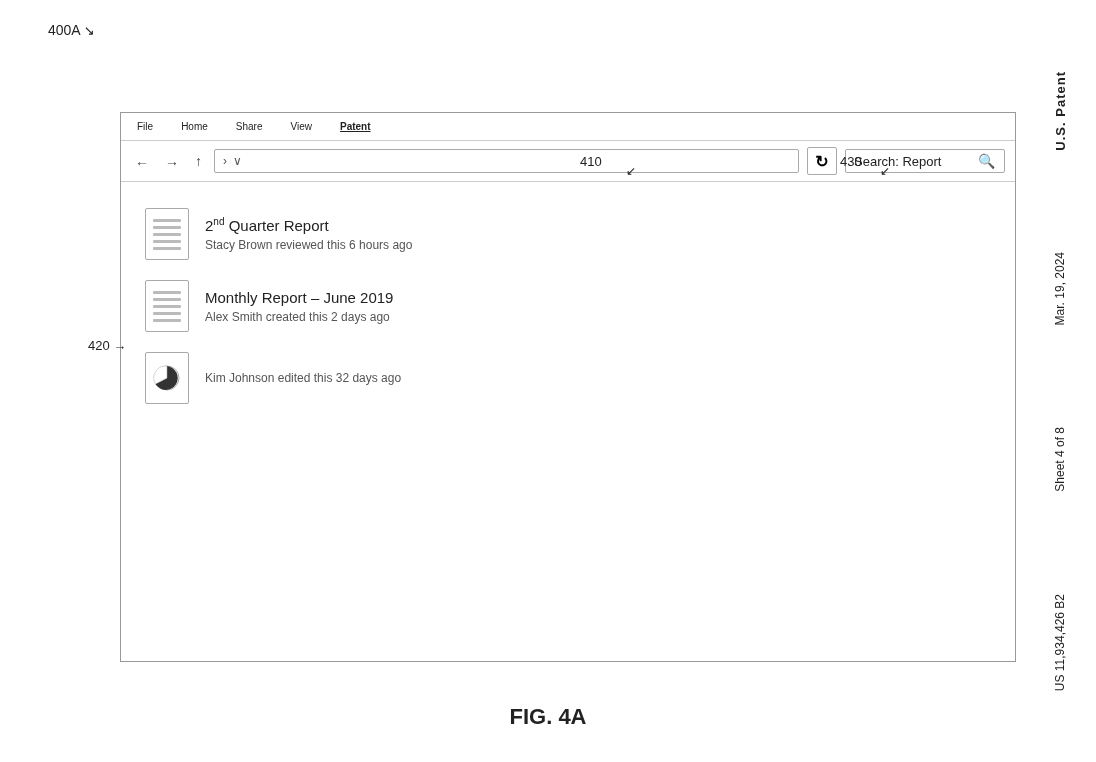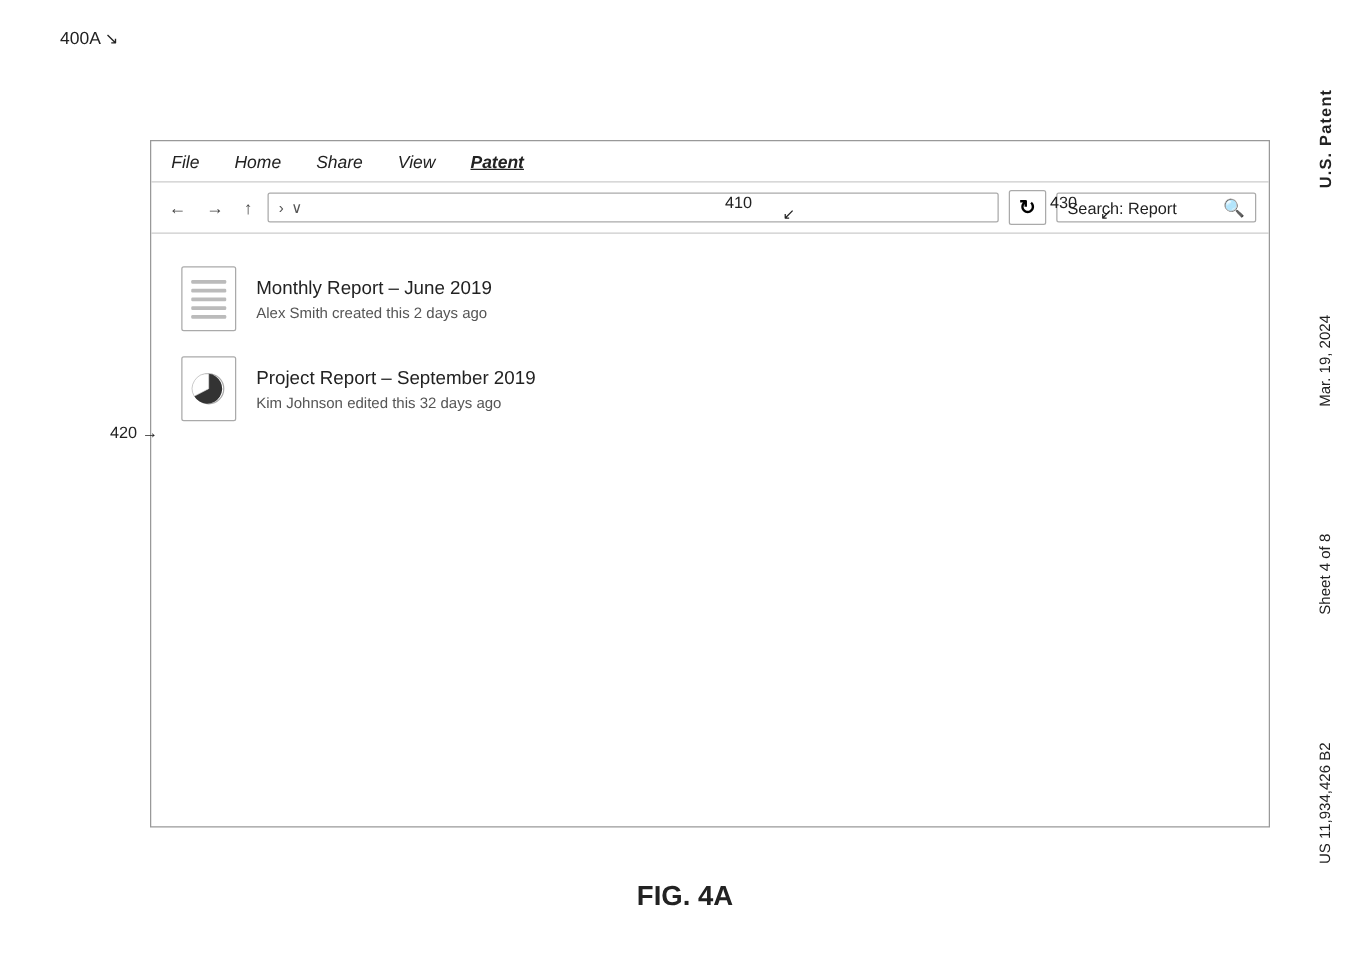--- a/index.html
+++ b/index.html
@@ -56,24 +56,23 @@
     
     .menubar {
       display: flex;
       align-items: center;
       padding: 8px 16px;
       border-bottom: 1px solid #ccc;
       gap: 28px;
     }
 
     .menu-item {
-      font-size: 14px;
-      color: #222;
-      cursor: pointer;
-      font-style: italic;
+      font-size: 10px;
+      color: #222;
+      cursor: pointer;
     }
 
     .menu-item.active {
       text-decoration: underline;
       font-weight: bold;
     }
 
     
     .toolbar {
       display: flex;
@@ -272,50 +271,64 @@
     <div class="search-box">
       <span class="search-box-text">Search: Report</span>
       <button class="search-icon-btn">
         <span>🔍</span>
       </button>
     </div>
   </div>
 
   <div class="file-list">
 
-
     <div class="file-item">
       <div class="file-icon">
         <div class="file-icon-lines">
           <div class="file-line"></div>
           <div class="file-line"></div>
           <div class="file-line"></div>
           <div class="file-line"></div>
           <div class="file-line"></div>
         </div>
       </div>
       <div class="file-info">
+        <span class="file-name">2<sup>nd</sup> Quarter Report</span>
+        <span class="file-meta">Stacy Brown reviewed this 6 hours ago</span>
+      </div>
+    </div>
+
+    <div class="file-item">
+      <div class="file-icon">
+        <div class="file-icon-lines">
+          <div class="file-line"></div>
+          <div class="file-line"></div>
+          <div class="file-line"></div>
+          <div class="file-line"></div>
+          <div class="file-line"></div>
+        </div>
+      </div>
+      <div class="file-info">
         <span class="file-name">Monthly Report – June 2019</span>
         <span class="file-meta">Alex Smith created this 2 days ago</span>
       </div>
     </div>
 
     <div class="file-item">
       <div class="file-icon">
         <svg width="32" height="32" viewBox="0 0 32 32">
 
           <circle cx="16" cy="16" r="12" fill="#fff" stroke="#aaa" stroke-width="1"></circle>
 
           <path d="M16,16 L16,4 A12,12 0 1,1 4.4,22 Z" fill="#333"></path>
 
           <path d="M16,16 L4.4,22 A12,12 0 0,1 16,4 Z" fill="#fff" stroke="#aaa" stroke-width="0.5"></path>
         </svg>
       </div>
       <div class="file-info">
-        <span class="file-name">Project Report – September 2019</span>
         <span class="file-meta">Kim Johnson edited this 32 days ago</span>
       </div>
     </div>
 
   </div>
 </div>
 
 <div style="position:absolute; left:88px; top:338px; font-size:13px; color:#222;">
   <span>420</span>
   <span> →</span>

